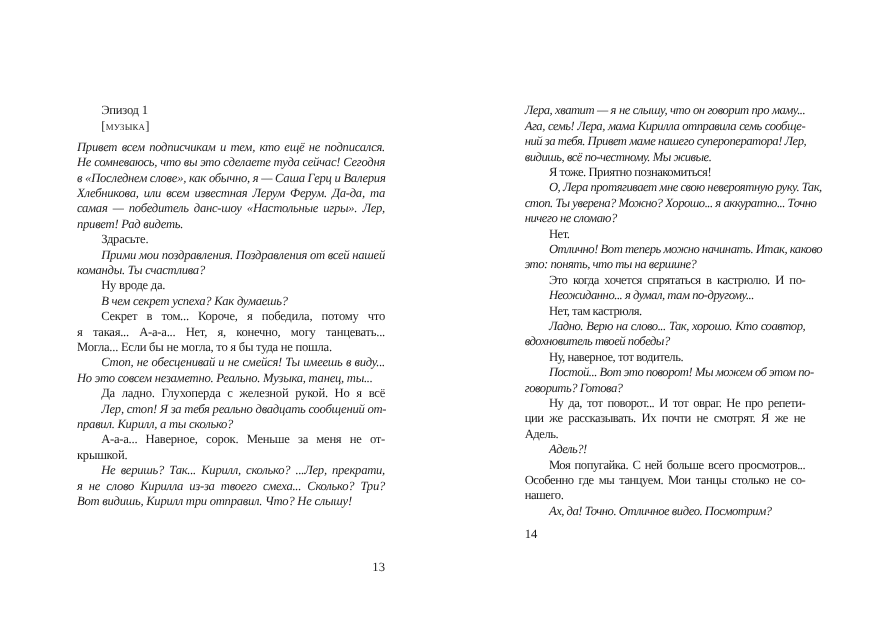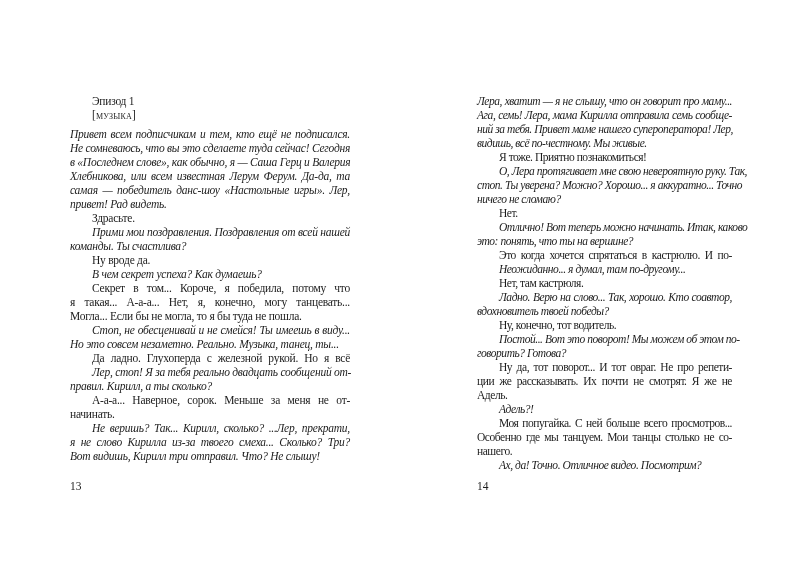--- a/index.html
+++ b/index.html
@@ -41,21 +41,21 @@
   .italic    { font-style: italic; }
   .heading   { font-style: normal; }
   .smallcaps { font-variant: small-caps; letter-spacing: 0.2px; }
 
   .page-number {
     position: absolute;
     top: 480px;
     font-size: 11.5px;
     color: var(--text-color);
   }
-  .page-number.left  { left: 70px;  width: 280px; text-align: left; }
+  .page-number.left  { left: 70px;  width: 280px; text-align: right; margin-top: 30px; }
   .page-number.right { left: 477px; width: 255px; text-align: left; }
 </style>
 </head>
 <body>
 
 <div class="canvas">
 
   <div class="page-text left">
       <div class="para">
         <div class="line heading indent last">Эпизод 1</div>
@@ -95,21 +95,21 @@
       </div>
       <div class="para">
         <div class="line regular indent">Да ладно. Глухоперда с железной рукой. Но я всё</div>
       </div>
       <div class="para">
         <div class="line italic indent">Лер, стоп! Я за тебя реально двадцать сообщений от-</div>
         <div class="line italic last">правил. Кирилл, а ты сколько?</div>
       </div>
       <div class="para">
         <div class="line regular indent">А-а-а... Наверное, сорок. Меньше за меня не от-</div>
-        <div class="line regular last">начинать.</div>
+        <div class="line regular last">крышкой.</div>
       </div>
       <div class="para">
         <div class="line italic indent">Не веришь? Так... Кирилл, сколько? ...Лер, прекрати,</div>
         <div class="line italic">я не слово Кирилла из-за твоего смеха... Сколько? Три?</div>
         <div class="line italic last">Вот видишь, Кирилл три отправил. Что? Не слышу!</div>
       </div>
     </div>
 
   <div class="page-text right">
       <div class="para">
@@ -140,21 +140,21 @@
         <div class="line italic indent last">Неожиданно... я думал, там по-другому...</div>
       </div>
       <div class="para">
         <div class="line regular indent last">Нет, там кастрюля.</div>
       </div>
       <div class="para">
         <div class="line italic indent">Ладно. Верю на слово... Так, хорошо. Кто соавтор,</div>
         <div class="line italic last">вдохновитель твоей победы?</div>
       </div>
       <div class="para">
-        <div class="line regular indent last">Ну, конечно, тот водитель.</div>
+        <div class="line regular indent last">Ну, наверное, тот водитель.</div>
       </div>
       <div class="para">
         <div class="line italic indent">Постой... Вот это поворот! Мы можем об этом по-</div>
         <div class="line italic last">говорить? Готова?</div>
       </div>
       <div class="para">
         <div class="line regular indent">Ну да, тот поворот... И тот овраг. Не про репети-</div>
         <div class="line regular">ции же рассказывать. Их почти не смотрят. Я же не</div>
         <div class="line regular last">Адель.</div>
       </div>

